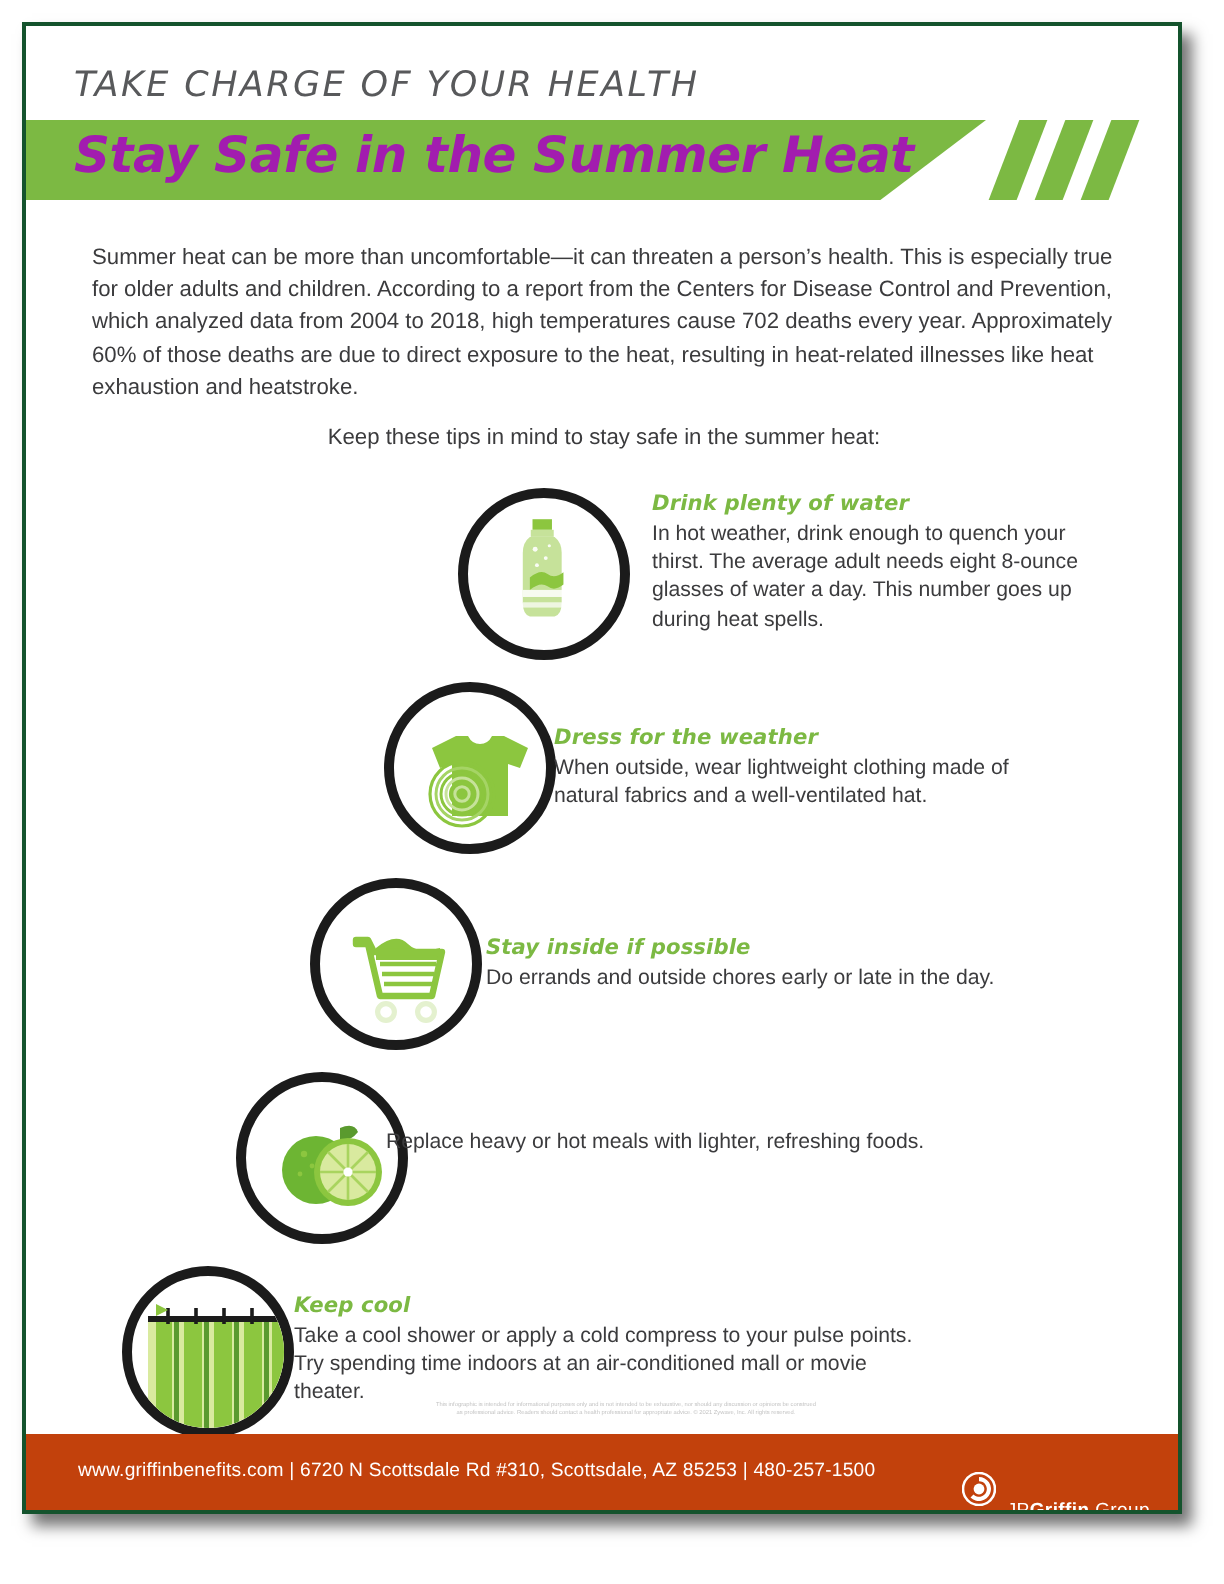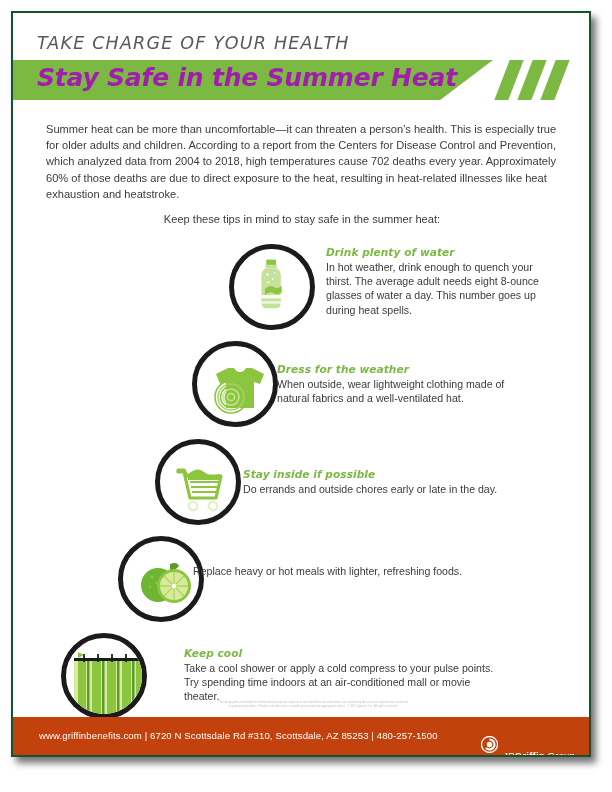--- a/index.html
+++ b/index.html
@@ -328,21 +328,21 @@
           <rect x="8" y="20" width="70" height="3" fill="#1b1b1b"></rect>
           <g stroke="#1b1b1b" stroke-width="1.8">
             <line x1="18" y1="16" x2="18" y2="24"></line>
             <line x1="32" y1="16" x2="32" y2="24"></line>
             <line x1="46" y1="16" x2="46" y2="24"></line>
             <line x1="60" y1="16" x2="60" y2="24"></line>
           </g>
           <path d="M12 20 l0 -6 l6 3 z" fill="#8cc63f"></path>
         </svg>
       </div>
-      <div class="tip-body" style="left:134px; top:634px; width:310px;margin-left:37px;">
+      <div class="tip-body" style="left:134px; top:634px; width:310px;">
         <div class="tip-head">Keep cool</div>
         <div class="tip-text">Take a cool shower or apply a cold compress to your pulse points. Try spending time indoors at an air-conditioned mall or movie theater.</div>
       </div>
     </div>
 
     <div class="disclaimer">This infographic is intended for informational purposes only and is not intended to be exhaustive, nor should any discussion or opinions be construed as professional advice. Readers should contact a health professional for appropriate advice. © 2021 Zywave, Inc. All rights reserved.</div>
 
     <div class="footer">
       <div class="footer-text">www.griffinbenefits.com  |  6720 N Scottsdale Rd #310, Scottsdale, AZ 85253  |  480-257-1500</div>
       <div class="footer-logo">

